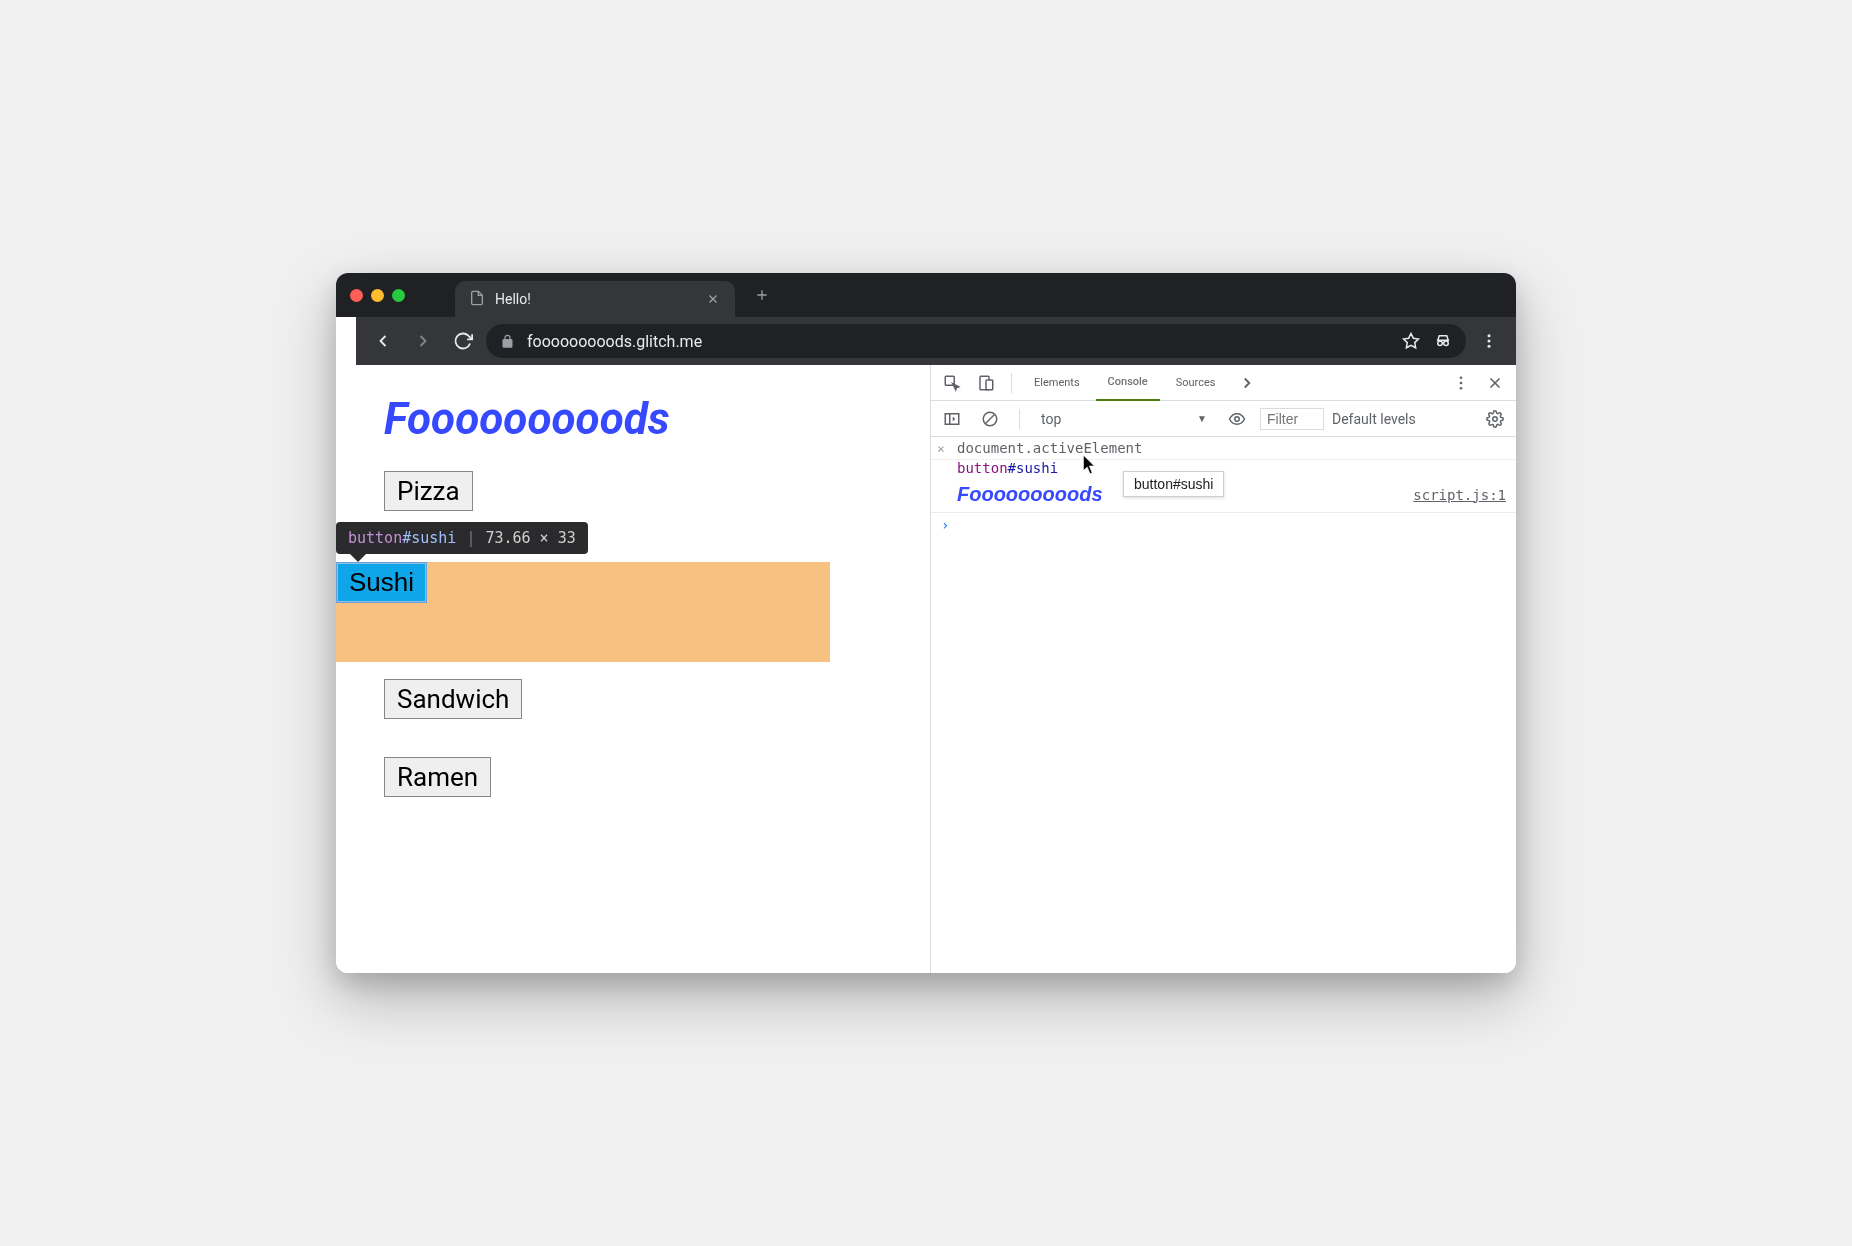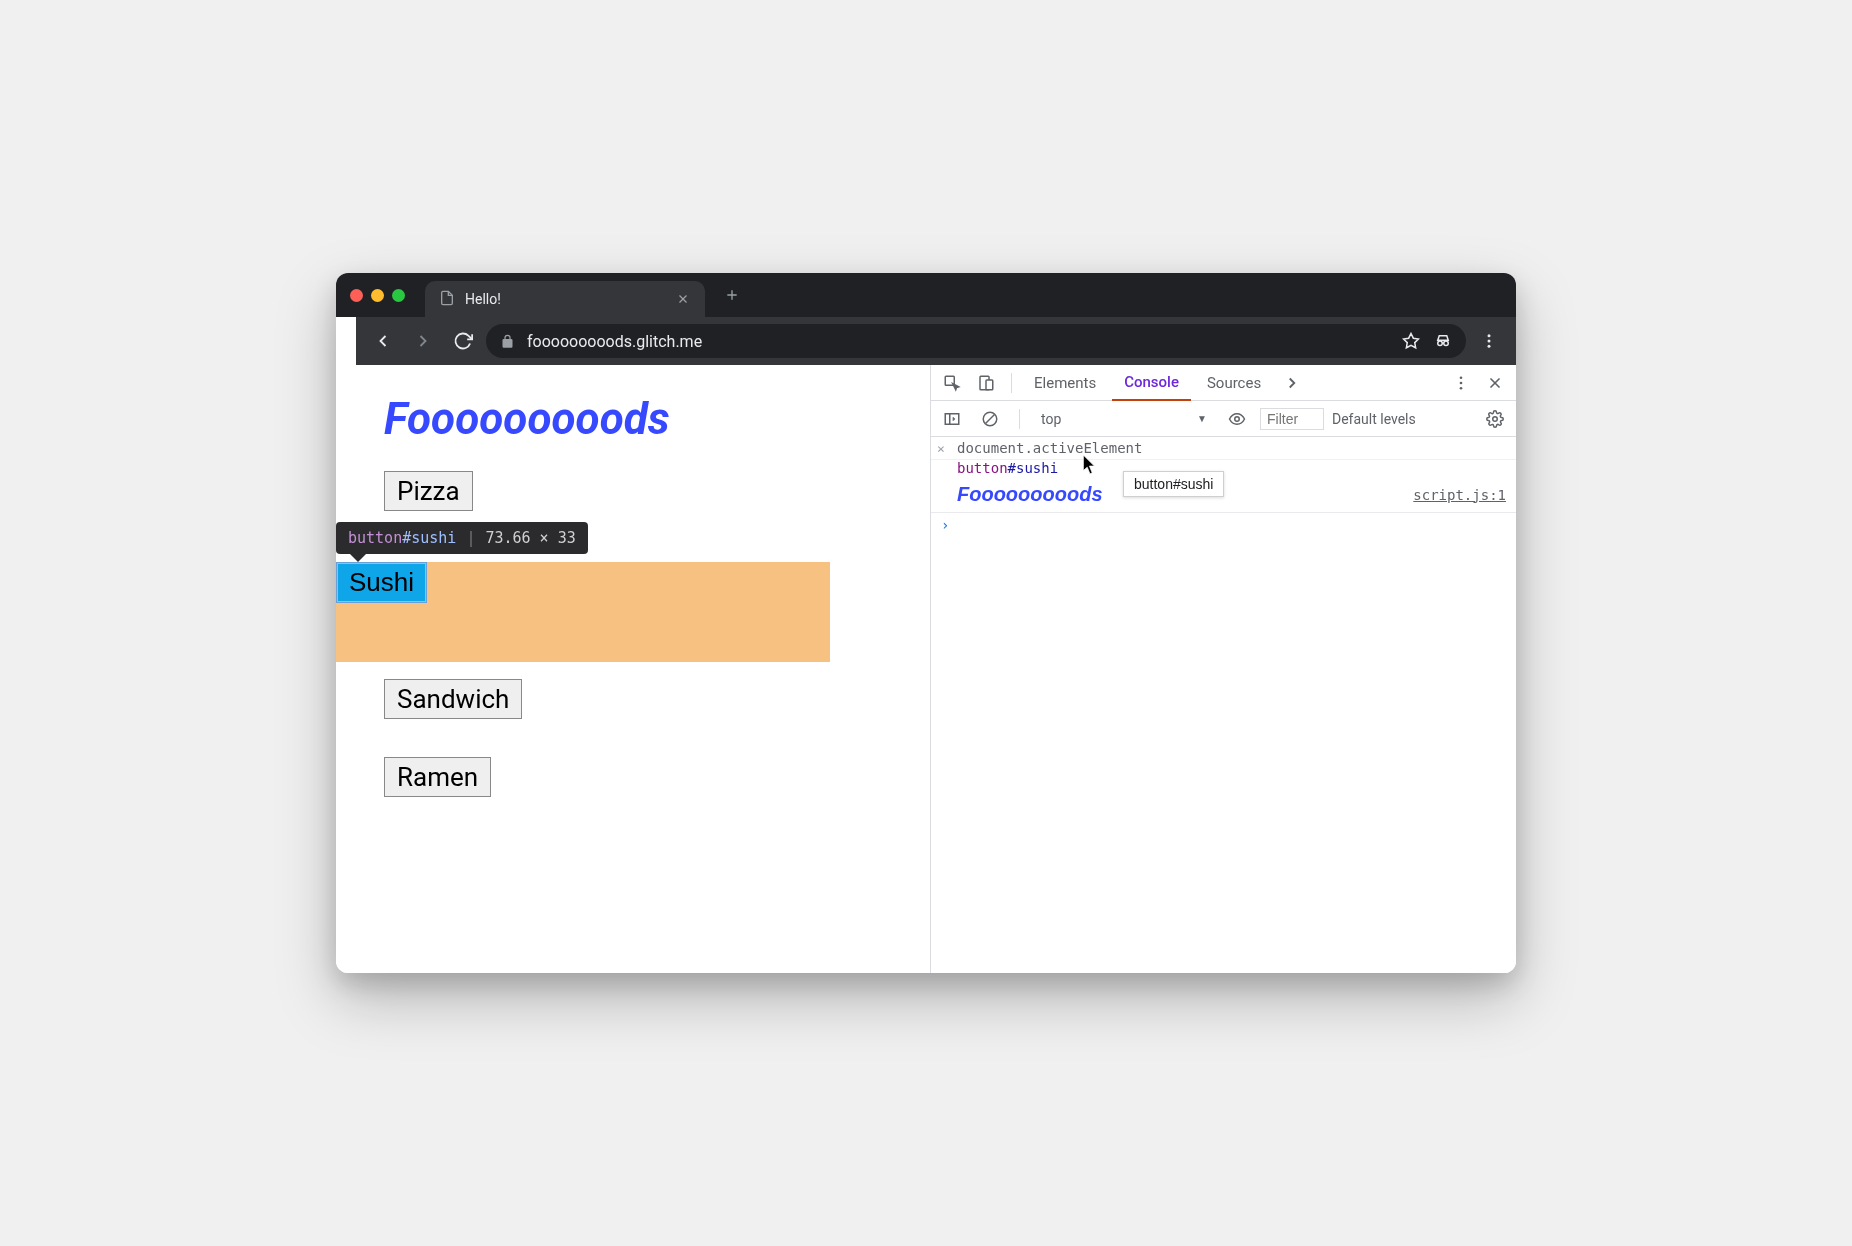--- a/index.html
+++ b/index.html
@@ -37,20 +37,21 @@
   height: 36px;
   margin-top: 8px;
   border-radius: 10px 10px 0 0;
   display: flex;
   align-items: center;
   padding: 0 14px;
   gap: 10px;
   min-width: 280px;
   color: #e8eaed;
   font-size: 14px;
+  margin-left: 30px;
 }
 .file-icon svg { width: 16px; height: 16px; }
 .tab-title { flex: 1; }
 .tab-close { width: 16px; height: 16px; display:flex; align-items:center; justify-content:center; color:#9aa0a6; cursor:pointer; }
 .new-tab {
   width: 30px; height: 30px; display:flex; align-items:center; justify-content:center;
   color:#9aa0a6; margin-left:12px; cursor:pointer;
 }
 
 .toolbar {
@@ -179,25 +180,25 @@
   color:#5f6368; cursor:pointer;
 }
 .dt-iconbtn svg { width:18px; height:18px; }
 .dt-sep { width:1px; height:20px; background:#dadce0; margin:0 6px; }
 .dt-tab {
   padding: 0 12px;
   height: 36px;
   display:flex; align-items:center;
   color:#5f6368;
   cursor:pointer;
-  font-size: 15px;
+  font-size: 11px;
 }
 .dt-tab.active {
-  color:#6d28d9;
-  border-bottom: 2px solid #c2410c;
+  color:#737373;
+  border-bottom: 2px solid #4d7c0f;
   font-weight: 500;
 }
 .dt-more { margin-left:auto; display:flex; gap:4px; }
 
 .dt-console-bar {
   height: 36px;
   border-bottom: 1px solid #dadce0;
   display: flex;
   align-items: center;
   padding: 0 6px;

